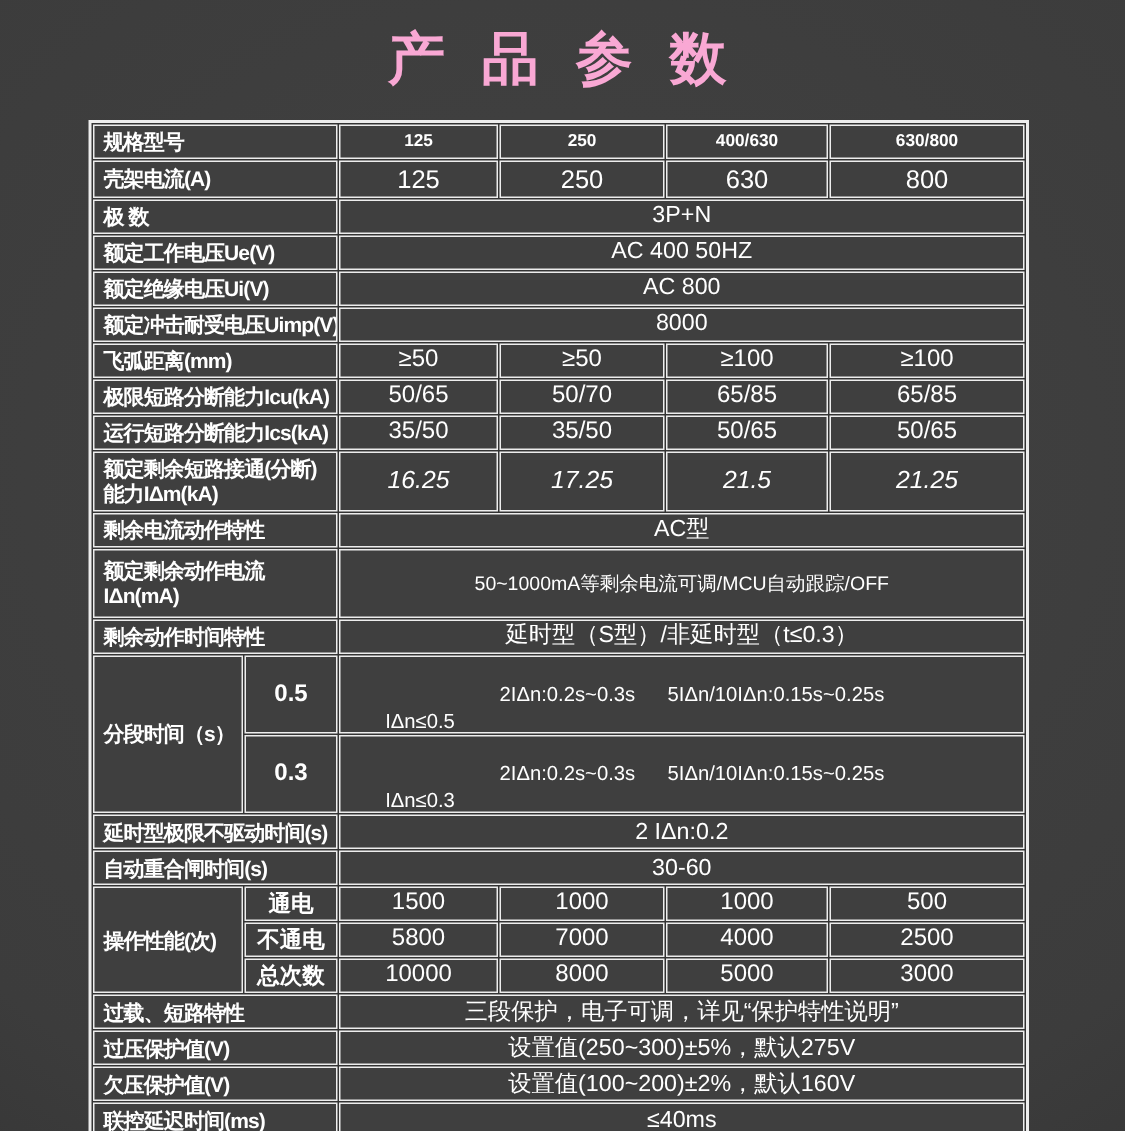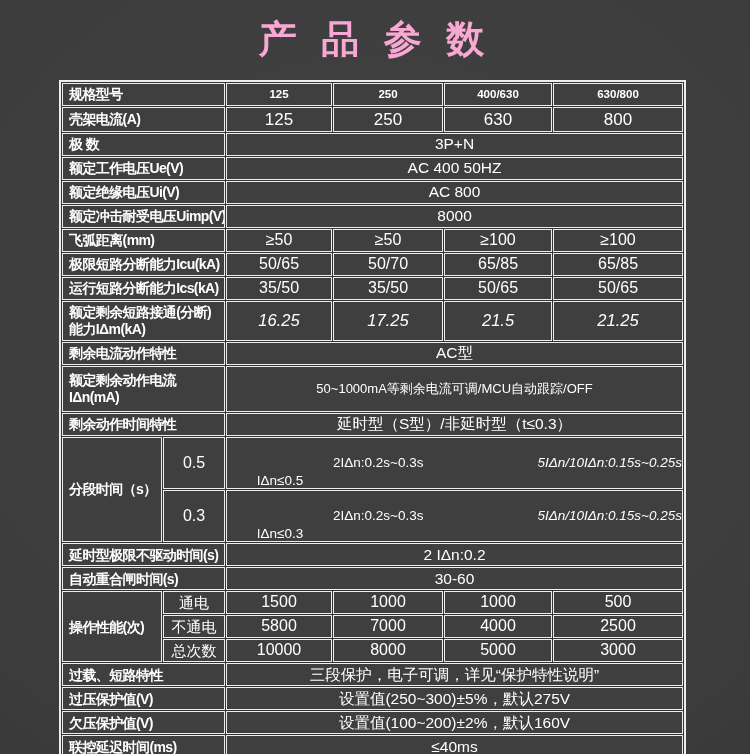--- a/index.html
+++ b/index.html
@@ -21,36 +21,36 @@
   td{
     border:1.5px solid #ededed;background:#3f3f3f;box-sizing:border-box;
     text-align:center;vertical-align:middle;height:23px;padding:0 2px;
     font-size:16px;line-height:1.05;overflow:hidden;color:#fff;
   }
   td.lab{
     text-align:left;padding-left:6px;font-weight:bold;
     font-size:14px;letter-spacing:-0.6px;white-space:nowrap;
   }
   td.lab.wrap{white-space:normal;line-height:1.25;}
-  td.sub{font-weight:normal;font-size:15px;margin-top:12px;}
+  td.sub{font-weight:bold;font-size:15px;margin-top:12px;}
   td.subnum{font-size:16px;}
   tr.h-frame td{height:25px;}
   tr.h-frame td.v{font-size:17px;}
   tr.h-idm td{height:40px;}
   tr.h-idm td.v{font-size:16.5px;font-style:italic;}
   tr.h-idn td{height:46px;}
   tr.h-idn td.full{font-size:13px;}
   tr.h-spec td.v{font-size:11.5px;font-weight:bold;}
   td.full{font-size:15.5px;}
   td.v{font-size:16px;}
   td.segcell{padding:0;}
   .segs{display:flex;width:100%;align-items:center;font-size:13.5px;}
   .segs .s1{width:106px;text-align:center;flex:none;margin-top:36px;}
   .segs .s2{width:112px;text-align:left;flex:none;}
-  .segs .s3{flex:1;text-align:right;font-style:italic;}
+  .segs .s3{flex:1;text-align:left;}
 </style>
 </head>
 <body>
 
 <div class="title">产 品 参 数</div>
 
 <table class="spec">
   <colgroup>
     <col style="width:100px">
       <col style="width:62px">

